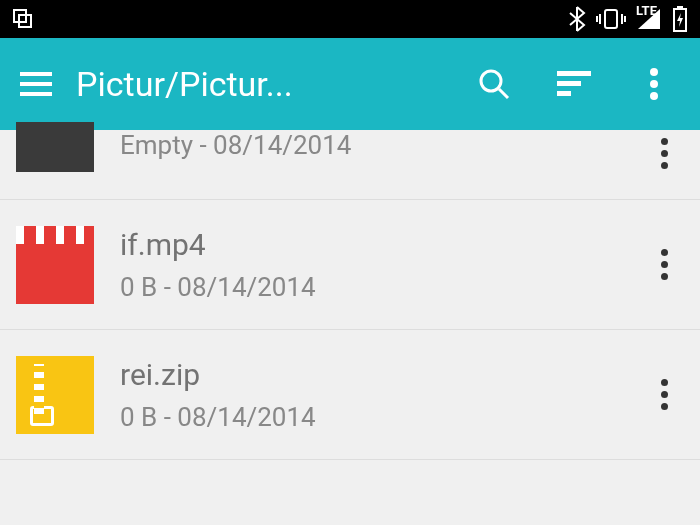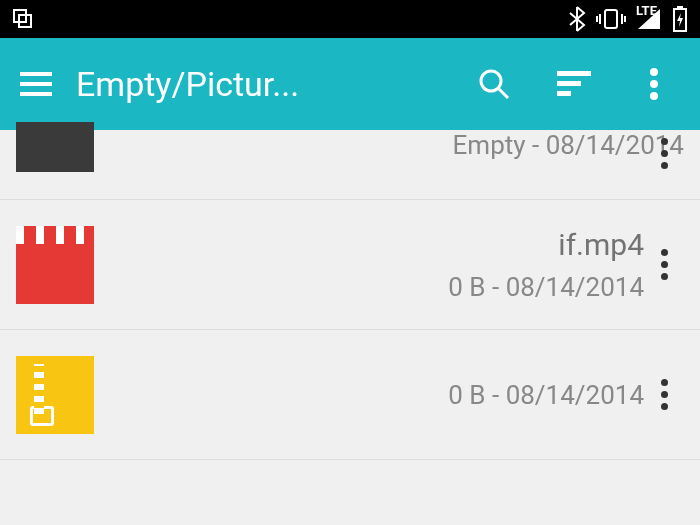--- a/index.html
+++ b/index.html
@@ -156,21 +156,20 @@
       width: 18px;
       height: 14px;
       border: 3px solid #fff;
       border-radius: 3px;
     }
     .file-info {
       flex: 1;
       display: flex;
       flex-direction: column;
       gap: 10px;
-      text-align: right;
     }
     .file-name {
       font-size: 30px;
       color: #737373;
       font-weight: 400;
     }
     .file-meta {
       font-size: 26px;
       color: #888;
     }
@@ -241,21 +240,21 @@
 </div>
 
 <div class="action-bar">
   <div class="hamburger">
     <svg width="32" height="24" viewBox="0 0 32 24">
       <rect x="0" y="0" width="32" height="4" fill="#fff"></rect>
       <rect x="0" y="10" width="32" height="4" fill="#fff"></rect>
       <rect x="0" y="20" width="32" height="4" fill="#fff"></rect>
     </svg>
   </div>
-  <div class="breadcrumb">Empty/Pictur...</div>
+  <div class="breadcrumb">Pictur/Pictur...</div>
   <div class="action-icons">
     <div class="action-icon">
       <svg width="34" height="34" viewBox="0 0 34 34">
         <circle cx="14" cy="14" r="10" fill="none" stroke="#fff" stroke-width="3"></circle>
         <line x1="22" y1="22" x2="31" y2="31" stroke="#fff" stroke-width="3"></line>
       </svg>
     </div>
     <div class="action-icon">
       <svg width="34" height="26" viewBox="0 0 34 26">
         <rect x="0" y="0" width="34" height="5" fill="#fff"></rect>
@@ -296,20 +295,21 @@
     <div class="file-menu">
       <span class="dot"></span>
         <span class="dot"></span>
         <span class="dot"></span>
     </div>
   </div>
 
   <div class="file-item">
     <div class="file-icon archive"></div>
     <div class="file-info">
+      <div class="file-name">rei.zip</div>
       <div class="file-meta">0 B - 08/14/2014</div>
     </div>
     <div class="file-menu">
       <span class="dot"></span>
         <span class="dot"></span>
         <span class="dot"></span>
     </div>
   </div>
 
 </div>

